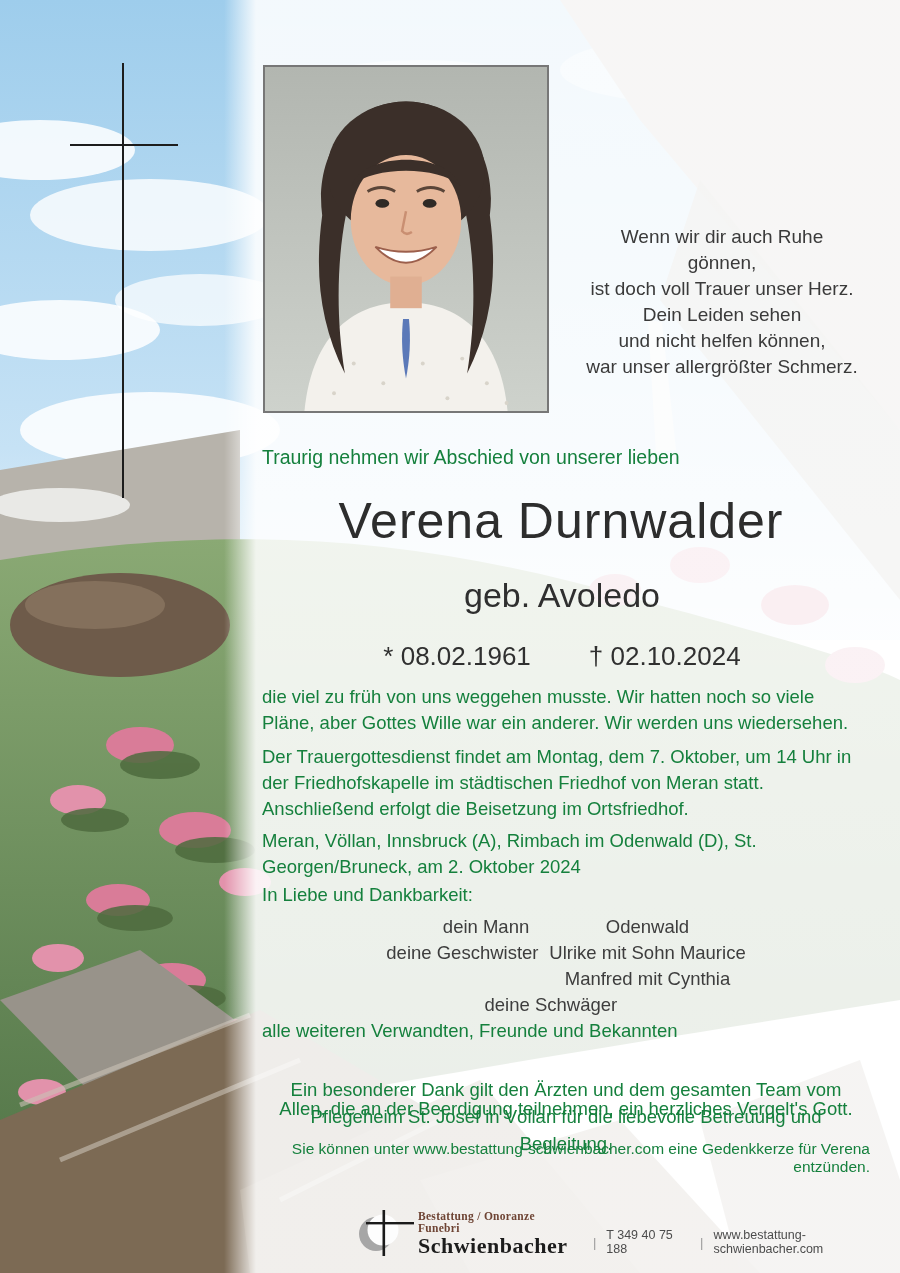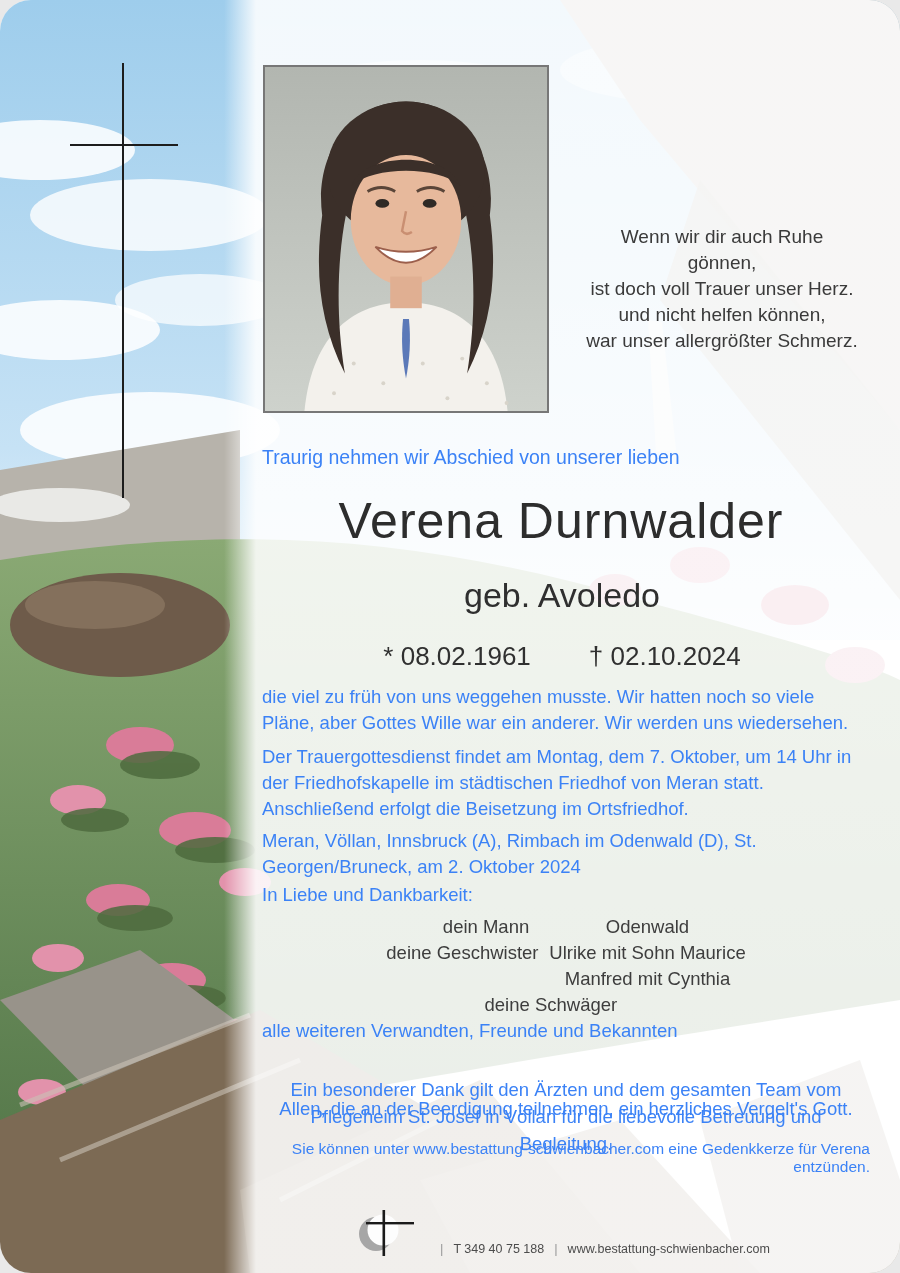--- a/index.html
+++ b/index.html
@@ -1,28 +1,28 @@
 <!DOCTYPE html>
 <html lang="de"><head>
 <meta charset="utf-8">
 <style>
   html,body{margin:0;padding:0;}
   body{background:#e9e9e9;font-family:"Liberation Sans",sans-serif;}
-  .page{position:relative;width:900px;height:1273px;margin:0 auto;background:#fff;overflow:hidden;border-radius:31px;}
+  .page{position:relative;width:900px;height:1273px;margin:0 auto;background:#fff;overflow:hidden;}
   .bg{position:absolute;left:0;top:0;width:900px;height:1273px;}
   .fade-overlay{position:absolute;left:0;top:0;width:900px;height:1273px;
     background:linear-gradient(90deg, rgba(255,255,255,0) 0px, rgba(255,255,255,0) 224px,
       rgba(255,255,255,0.88) 256px, rgba(255,255,255,0.88) 100%);pointer-events:none;}
   .cross{position:absolute;left:66px;top:62px;width:120px;height:440px;}
   .cross .v{position:absolute;left:56px;top:1px;width:2px;height:435px;background:#1d1d1d;}
   .cross .h{position:absolute;left:4px;top:82px;width:108px;height:2px;background:#1d1d1d;}
   .photo-frame{position:absolute;left:263px;top:65px;width:286px;height:348px;border:2px solid #777;
     box-sizing:border-box;background:#c2c6c0;}
   .photo-frame svg{display:block;width:100%;height:100%;}
-  .txt{position:absolute;color:#3b82f6;}
+  .txt{position:absolute;color:#15803d;}
   .poem{left:586px;top:224px;width:272px;text-align:center;font-size:19px;line-height:26px;color:#3a3a3a;}
   .intro{left:262px;top:446px;font-size:19.5px;}
   .name{left:150px;top:492px;width:820px;text-align:center;font-size:50px;letter-spacing:1px;color:#2d2d2d;}
   .name{width:822px;left:150px;} .center-col{left:262px;width:600px;text-align:center;}
   .maiden{top:576px;font-size:34px;color:#2f2f2f;}
   .dates{top:641px;font-size:26px;color:#303030;}
   .dates .sep{display:inline-block;width:58px;}
   .body-par{left:262px;width:608px;font-size:18.5px;line-height:26px;}
   .p1{top:684px;} .p2{top:744px;} .places{top:828px;} .heading{top:882px;}
   .family{position:absolute;left:262px;top:914px;width:608px;font-size:18.5px;line-height:26px;color:#3d3d3d;}
@@ -151,20 +151,21 @@
       <path d="M143,146 L139,166 Q143,171 149,167" stroke="#c98f72" stroke-width="2.5" fill="none"></path>
       <path d="M112,182 Q143,214 174,182 Q143,192 112,182 Z" fill="#ffffff" stroke="#9c5f4c" stroke-width="2"></path>
       <rect x="127" y="212" width="32" height="32" fill="#e0af92"></rect>
       <path d="M40,348 C48,268 92,238 143,238 C194,238 238,268 246,348 L236,348 C226,280 190,250 143,250 C96,250 60,280 50,348 Z" fill="#f3f1ec" opacity="0"></path>
     </svg>
   </div>
 
   <div class="txt poem">
     <div>Wenn wir dir auch Ruhe gönnen,</div>
     <div>ist doch voll Trauer unser Herz.</div>
+    <div>Dein Leiden sehen</div>
     <div>und nicht helfen können,</div>
     <div>war unser allergrößter Schmerz.</div>
   </div>
 
   <div class="txt intro">Traurig nehmen wir Abschied von unserer lieben</div>
 
   <div class="txt name">Verena Durnwalder</div>
   <div class="txt center-col maiden">geb. Avoledo</div>
 
   <div class="txt center-col dates">
@@ -199,20 +200,24 @@
   <div class="txt body-par farewell">Allen, die an der Beerdigung teilnehmen, ein herzliches Vergelt's Gott.</div>
   <div class="txt candle" style="left:262px;position:absolute;">Sie können unter www.bestattung-schwienbacher.com eine Gedenkkerze für Verena entzünden.</div>
 
   <div class="footer">
     <svg class="logo-mark" viewBox="0 0 60 52" aria-hidden="true">
       <circle cx="20" cy="28" r="17" fill="#a6a6a6"></circle>
       <circle cx="27" cy="24" r="15.5" fill="#fdfdfd"></circle>
       <rect x="26.5" y="4" width="2.6" height="46" fill="#1a1a1a"></rect>
       <rect x="10" y="16" width="48" height="2.4" fill="#1a1a1a"></rect>
     </svg>
+    <div class="brand">
+      <div class="tagline">Bestattung / Onoranze Funebri</div>
+      <div class="company">Schwienbacher</div>
+    </div>
     <div class="contact">
       <span class="pipe">|</span>
       <span>T 349 40 75 188</span>
       <span class="pipe">|</span>
       <span>www.bestattung-schwienbacher.com</span>
     </div>
   </div>
 
 </div>
 

